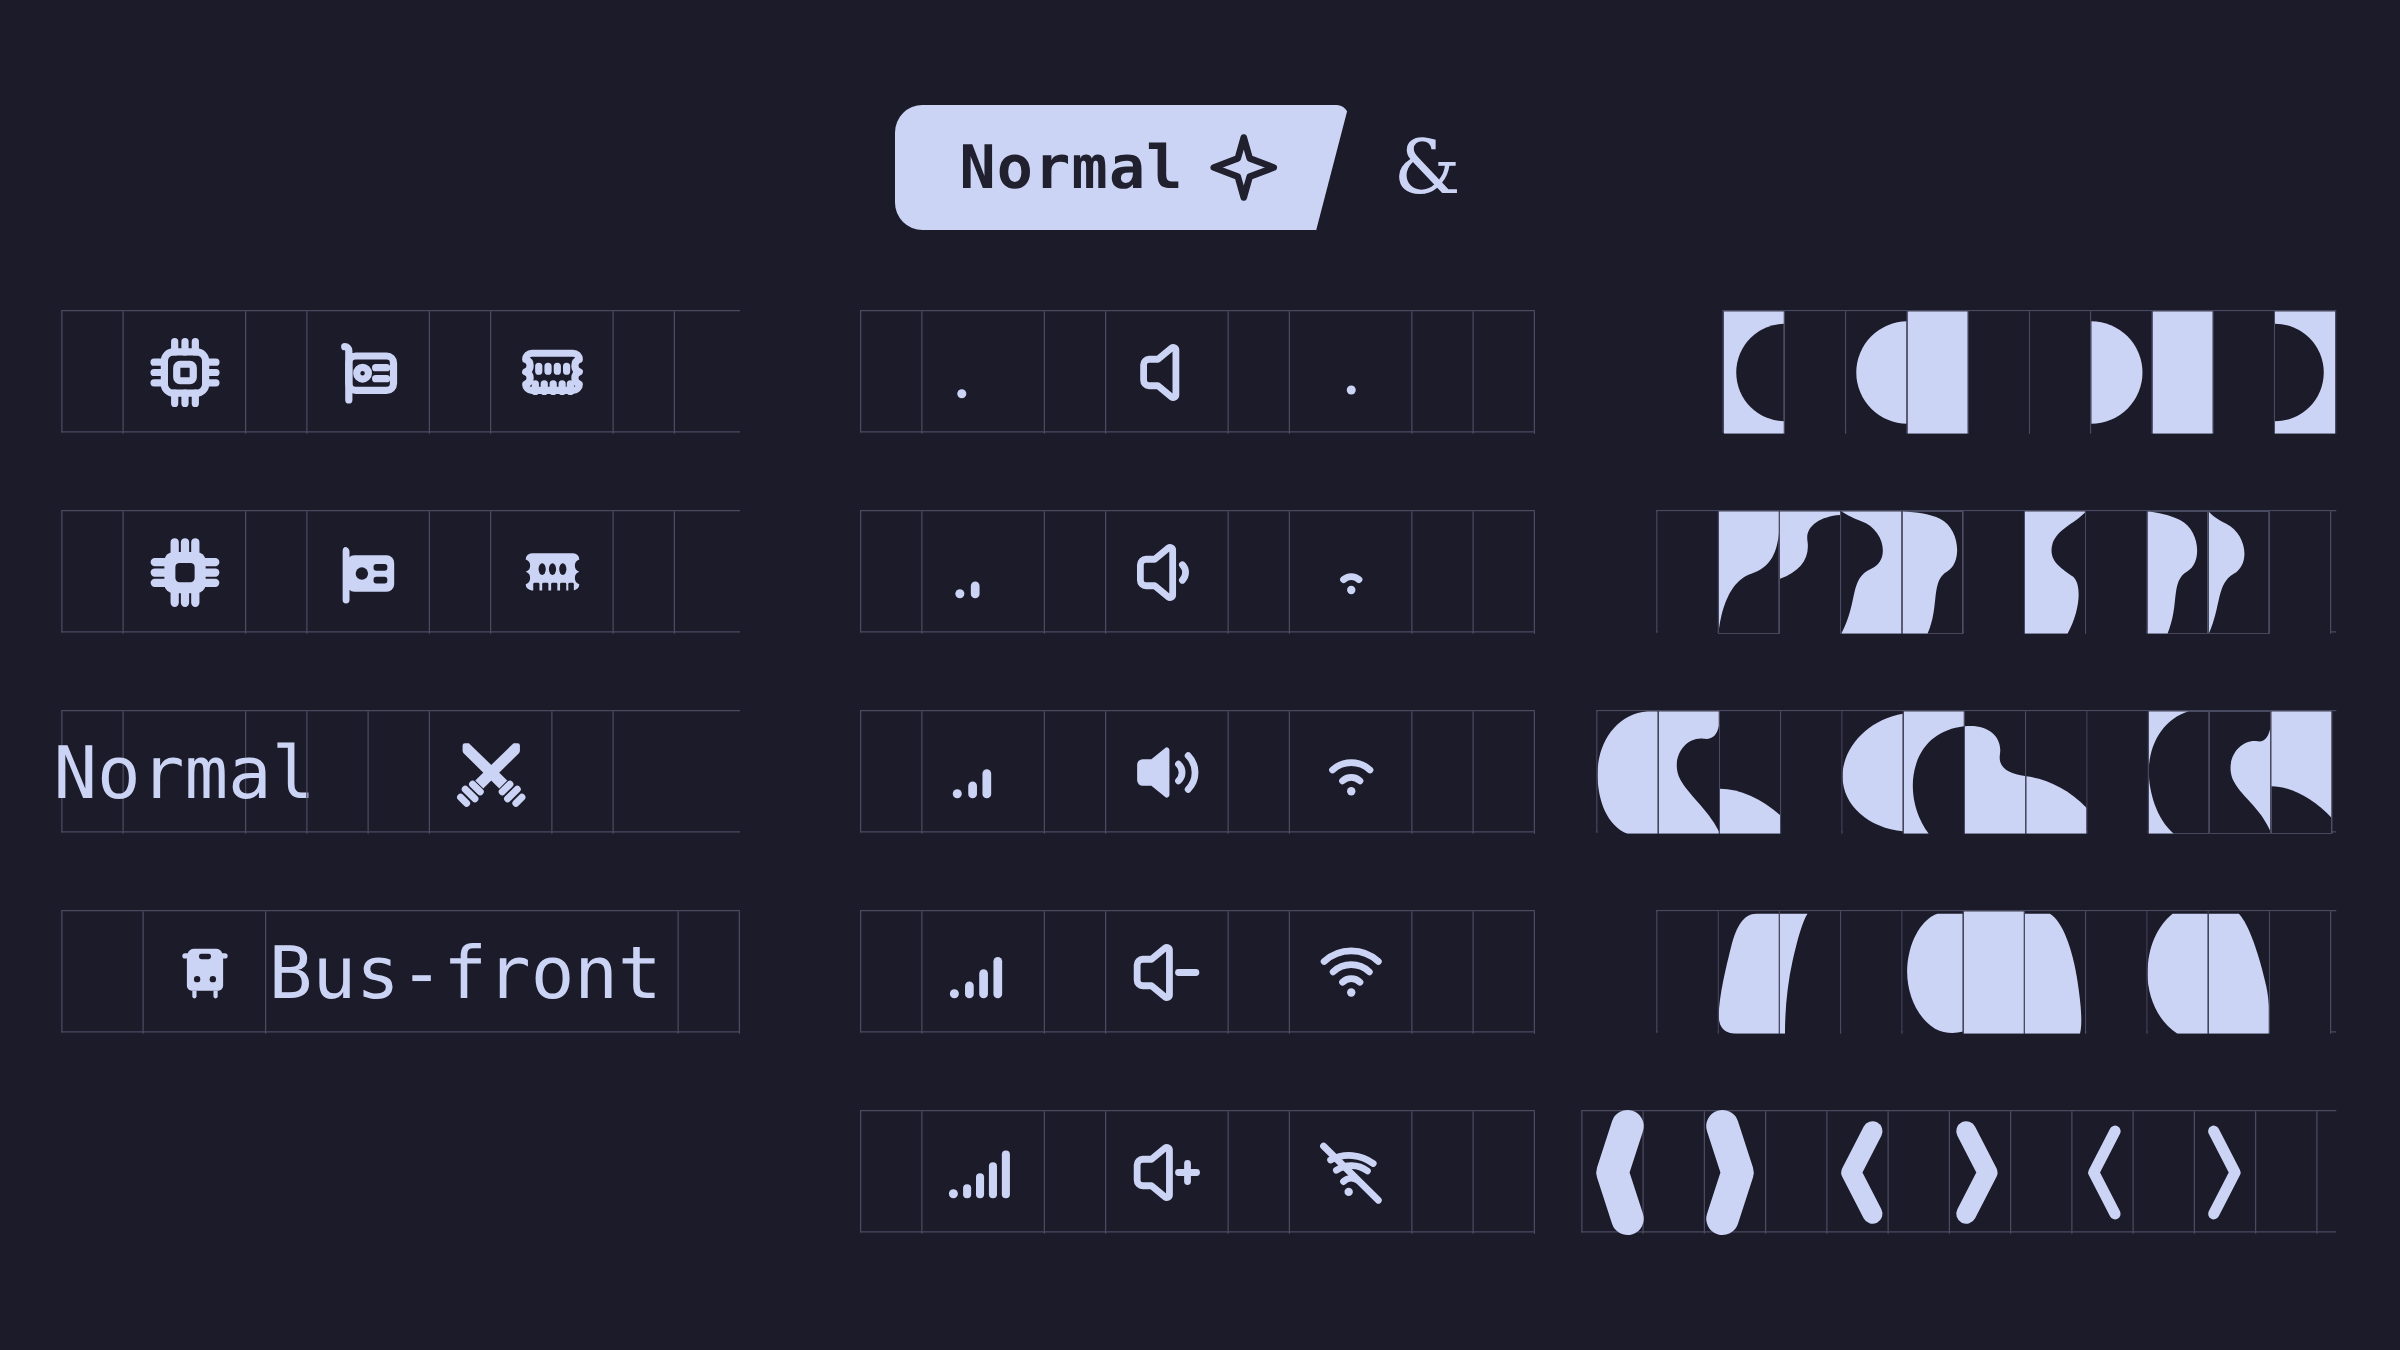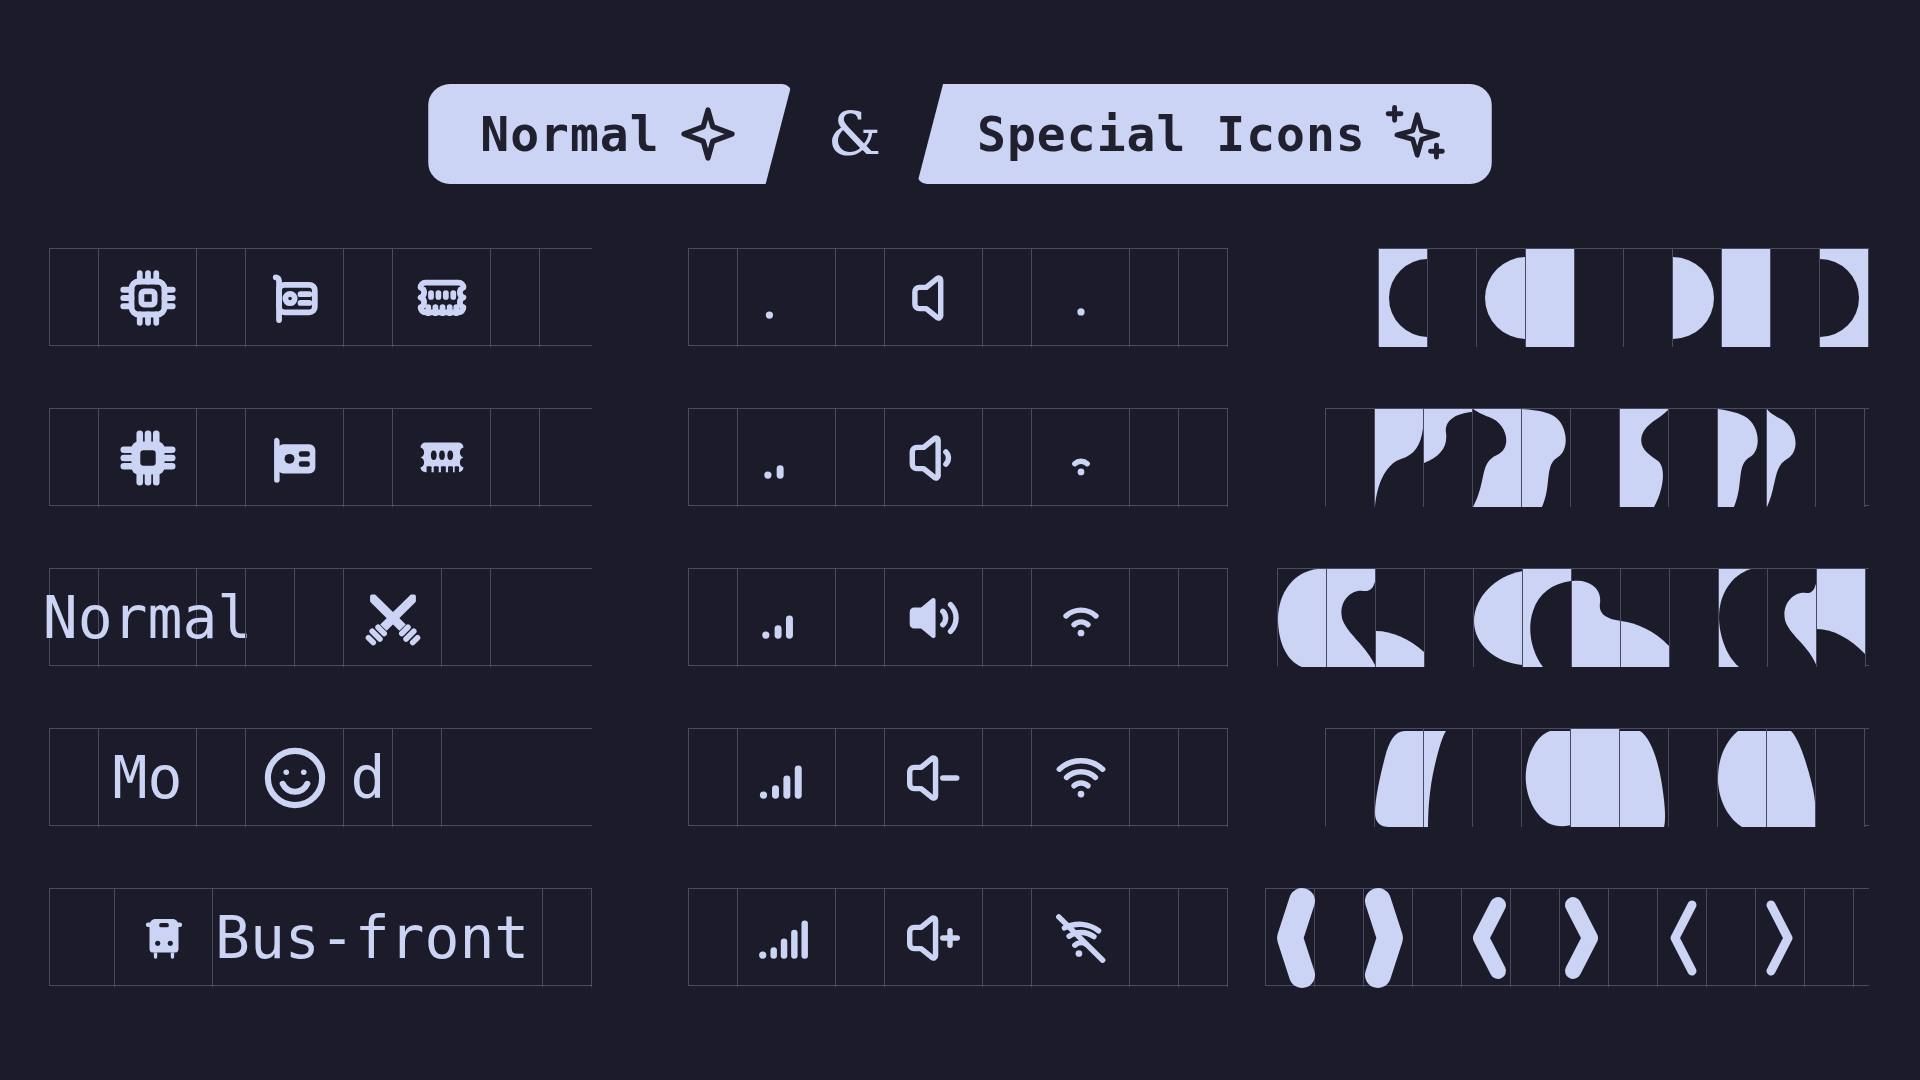--- a/index.html
+++ b/index.html
@@ -87,30 +87,20 @@
       <span>Normal</span>
       <span class="sp">
         <svg width="60" height="60" viewBox="0 0 24 24">
           <path d="M12 2.4 L13.9 9.1 L21.6 12 L13.9 14.9 L12 21.6 L10.1 14.9 L2.4 12 L10.1 9.1 Z" fill="none" stroke="#21202f" stroke-width="2.1" stroke-linejoin="round"></path>
         </svg>
       </span>
     </div>
 
     <div class="amp">&amp;</div>
 
-    <div class="pill pill-right">
-      <span>Special Icons</span>
-      <span class="sp">
-        <svg width="64" height="64" viewBox="0 0 26 26">
-          <path d="M13.5 5.2 L15.3 11.6 L21.7 13.4 L15.3 15.2 L13.5 21.6 L11.7 15.2 L5.3 13.4 L11.7 11.6 Z" fill="none" stroke="#21202f" stroke-width="2" stroke-linejoin="round"></path>
-          <path d="M4.3 2.2 L4.3 7.4 M1.7 4.8 L6.9 4.8" stroke="#21202f" stroke-width="2" stroke-linecap="round"></path>
-          <path d="M21.3 17.6 L21.3 22.4 M18.9 20 L23.7 20" stroke="#21202f" stroke-width="2" stroke-linecap="round"></path>
-        </svg>
-      </span>
-    </div>
   </div>
 
   <div class="col" style="left:49px; top:248px;">
 
     <div class="row">
       <div class="cell"></div>
       <div class="cell w2">
         <svg width="66" height="66" viewBox="0 0 24 24">
           <rect x="6" y="6" width="12" height="12" rx="2.6" class="lavs"></rect>
           <rect x="9.6" y="9.6" width="4.8" height="4.8" rx="1" class="lavs"></rect>
@@ -210,39 +200,20 @@
                    a1 1 0 0 0 .3 .7 l10.7 10.6 l2.4-2.4 L5.3 3.2 Z" class="lav"></path>
           <g stroke="#ccd4f5" stroke-width="2.1" stroke-linecap="round">
             <path d="M4.2 17 l2.9 2.9 M2.8 19.4 l1.8 1.8 M6.4 15.5 l2.3 2.3"></path>
             <path d="M19.8 17 l-2.9 2.9 M21.2 19.4 l-1.8 1.8 M17.6 15.5 l-2.3 2.3"></path>
           </g>
         </svg>
       </div>
       <div class="cell"></div>
     </div>
 
-    <div class="row" style="margin-top:62px;">
-      <div class="cell"></div>
-      <div class="cell w2">
-        <span class="glyph mono" style="width:auto;">Mo</span>
-      </div>
-      <div class="cell"></div>
-      <div class="cell w2">
-        <svg width="70" height="70" viewBox="0 0 24 24">
-          <circle cx="12" cy="12" r="9.3" class="lavs" stroke-width="1.9"></circle>
-          <circle cx="9" cy="10" r="0.95" fill="#ccd4f5"></circle>
-          <circle cx="15" cy="10" r="0.95" fill="#ccd4f5"></circle>
-          <path d="M7.8 14 a4.6 4.6 0 0 0 8.4 0" class="lavs" stroke-width="1.9"></path>
-        </svg>
-      </div>
-      <div class="cell">
-        <span class="glyph mono" style="width:auto;">d</span>
-      </div>
-      <div class="cell"></div>
-    </div>
 
     <div class="row" style="margin-top:62px;padding-left:16px;">
       <div class="cell"></div>
       <div class="cell w2">
         <svg width="58" height="58" viewBox="0 0 24 24">
           <path d="M6.3 5.6 a2.2 2.2 0 0 1 2.1-1.5 h7.2 a2.2 2.2 0 0 1 2.1 1.5
                    h.9 a.9 .9 0 0 1 0 1.8 h-.6 v9 a1.6 1.6 0 0 1-1.6 1.6
                    h-8.8 a1.6 1.6 0 0 1-1.6-1.6 v-9 h-.6 a.9 .9 0 0 1 0-1.8 Z" class="lav"></path>
           <rect x="10" y="5.8" width="4" height="1.8" rx="0.8" class="bg"></rect>
           <circle cx="9.4" cy="14.2" r="1.05" class="bg"></circle>

